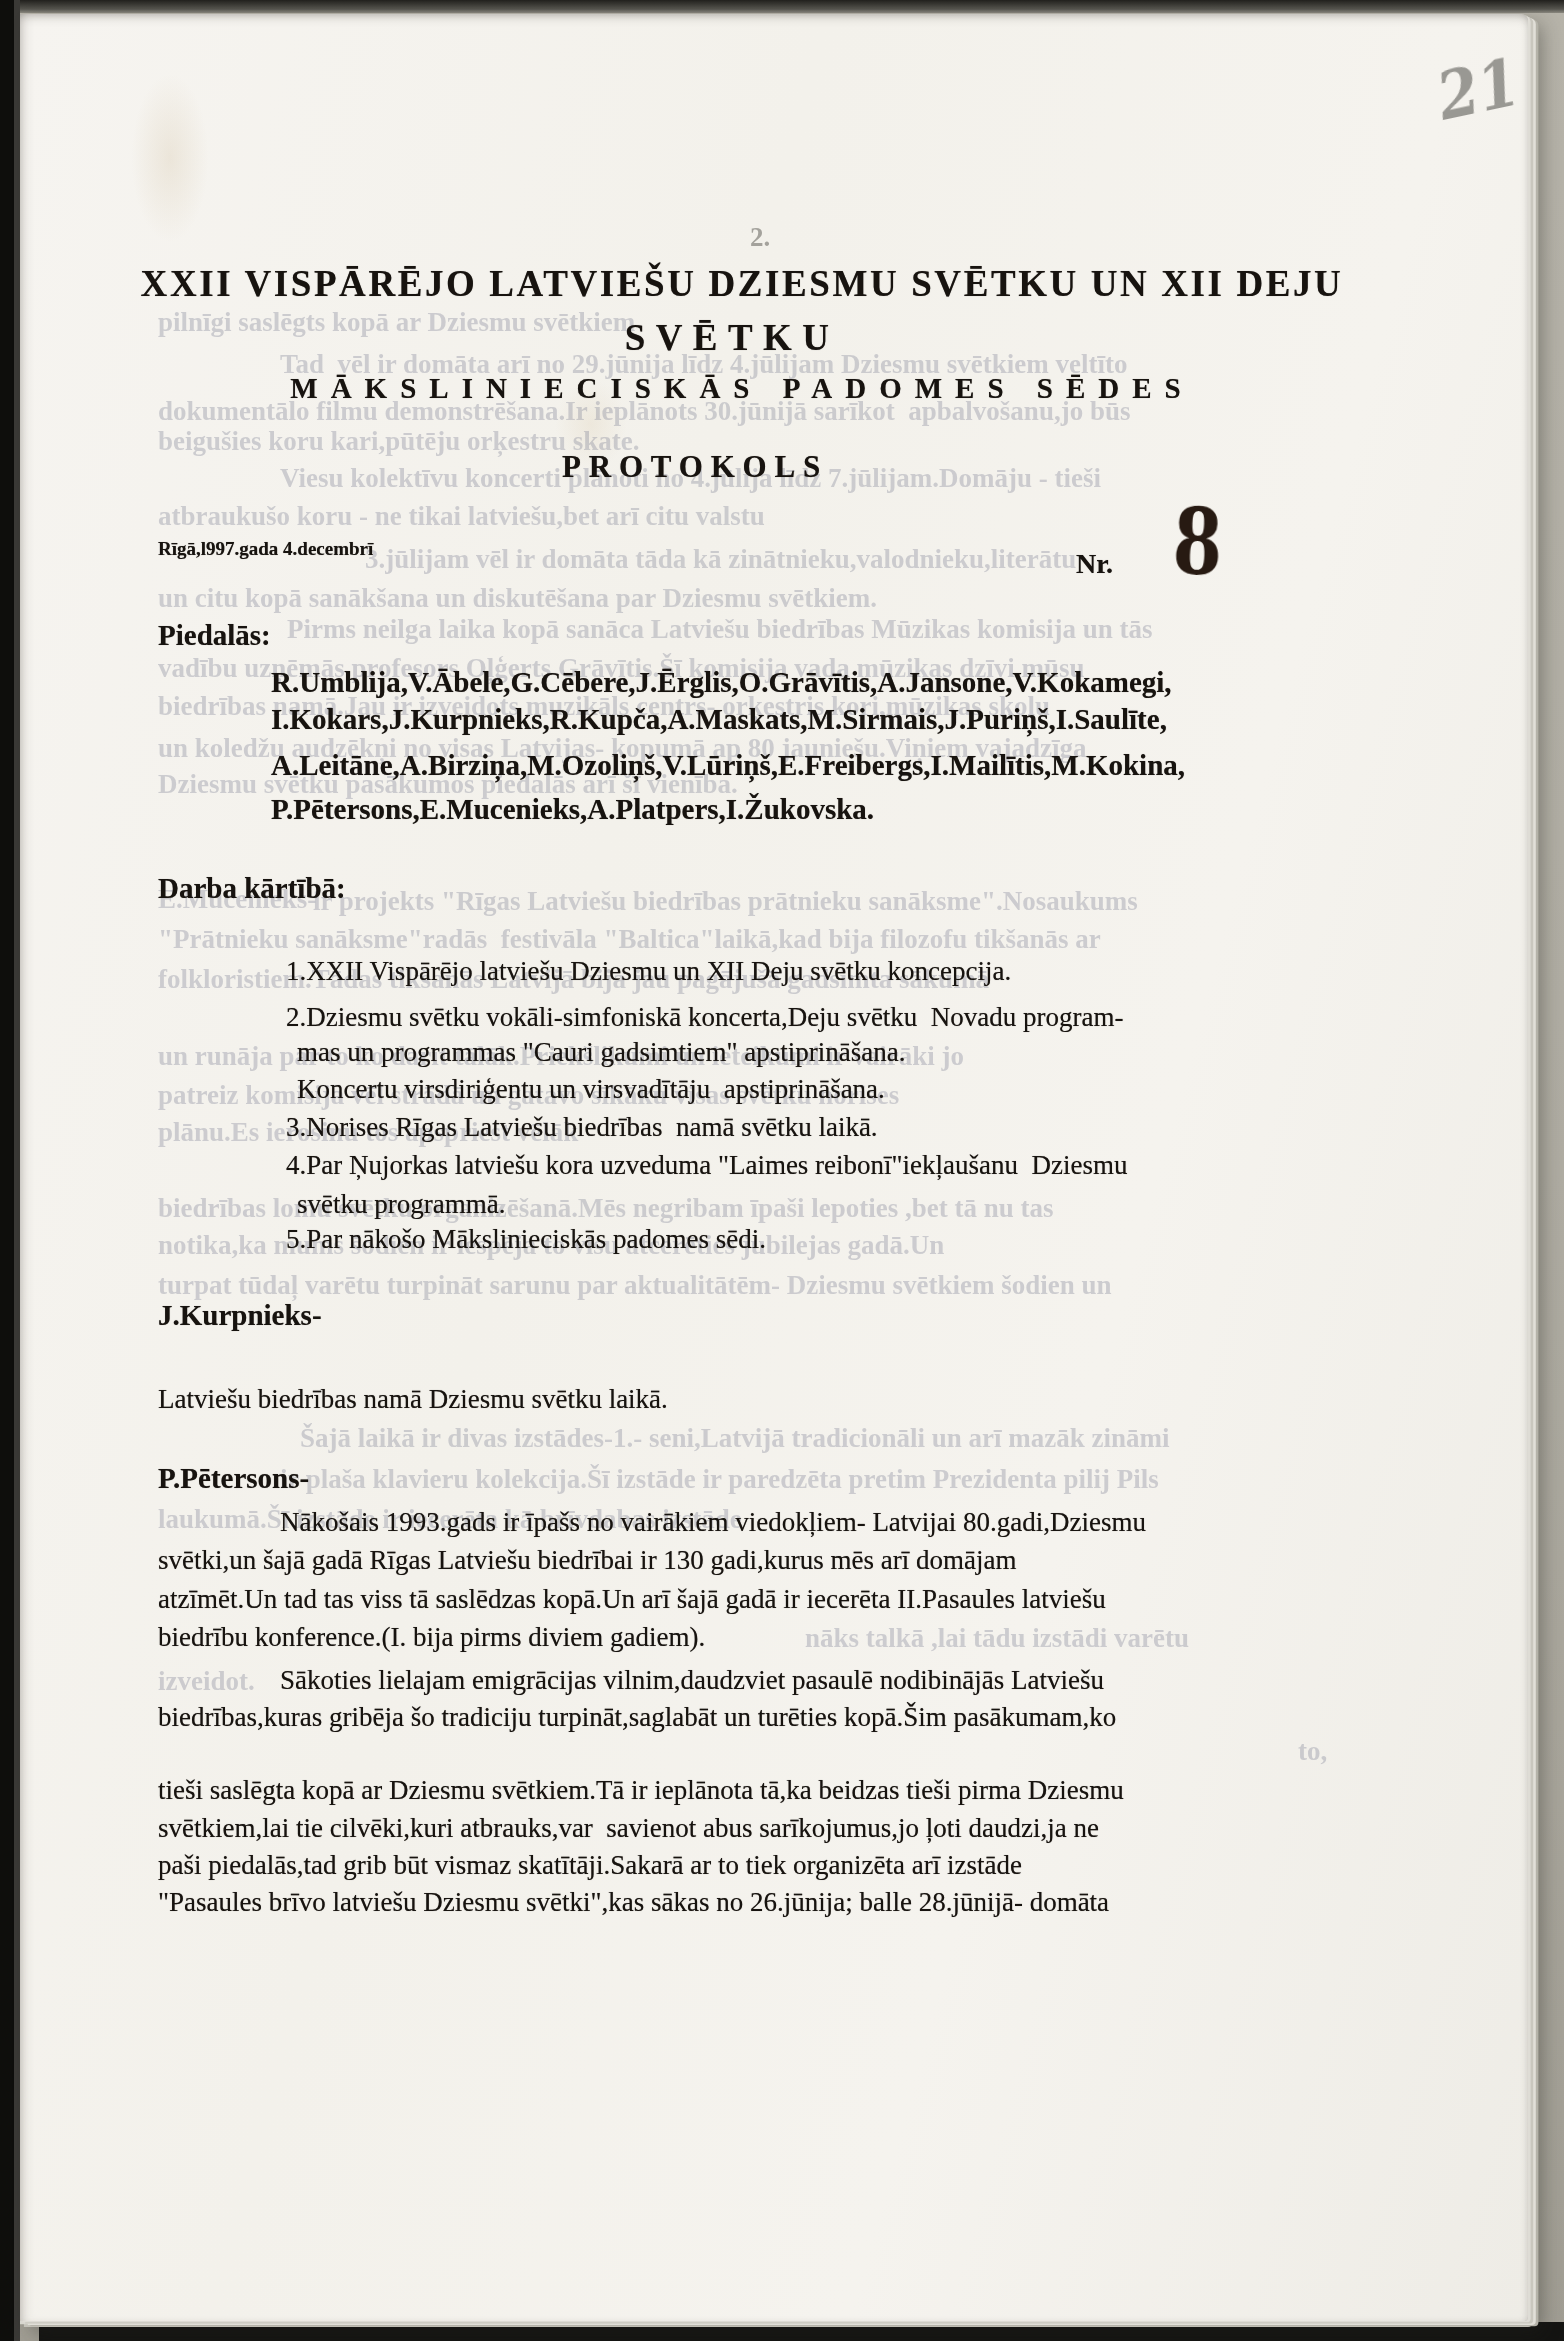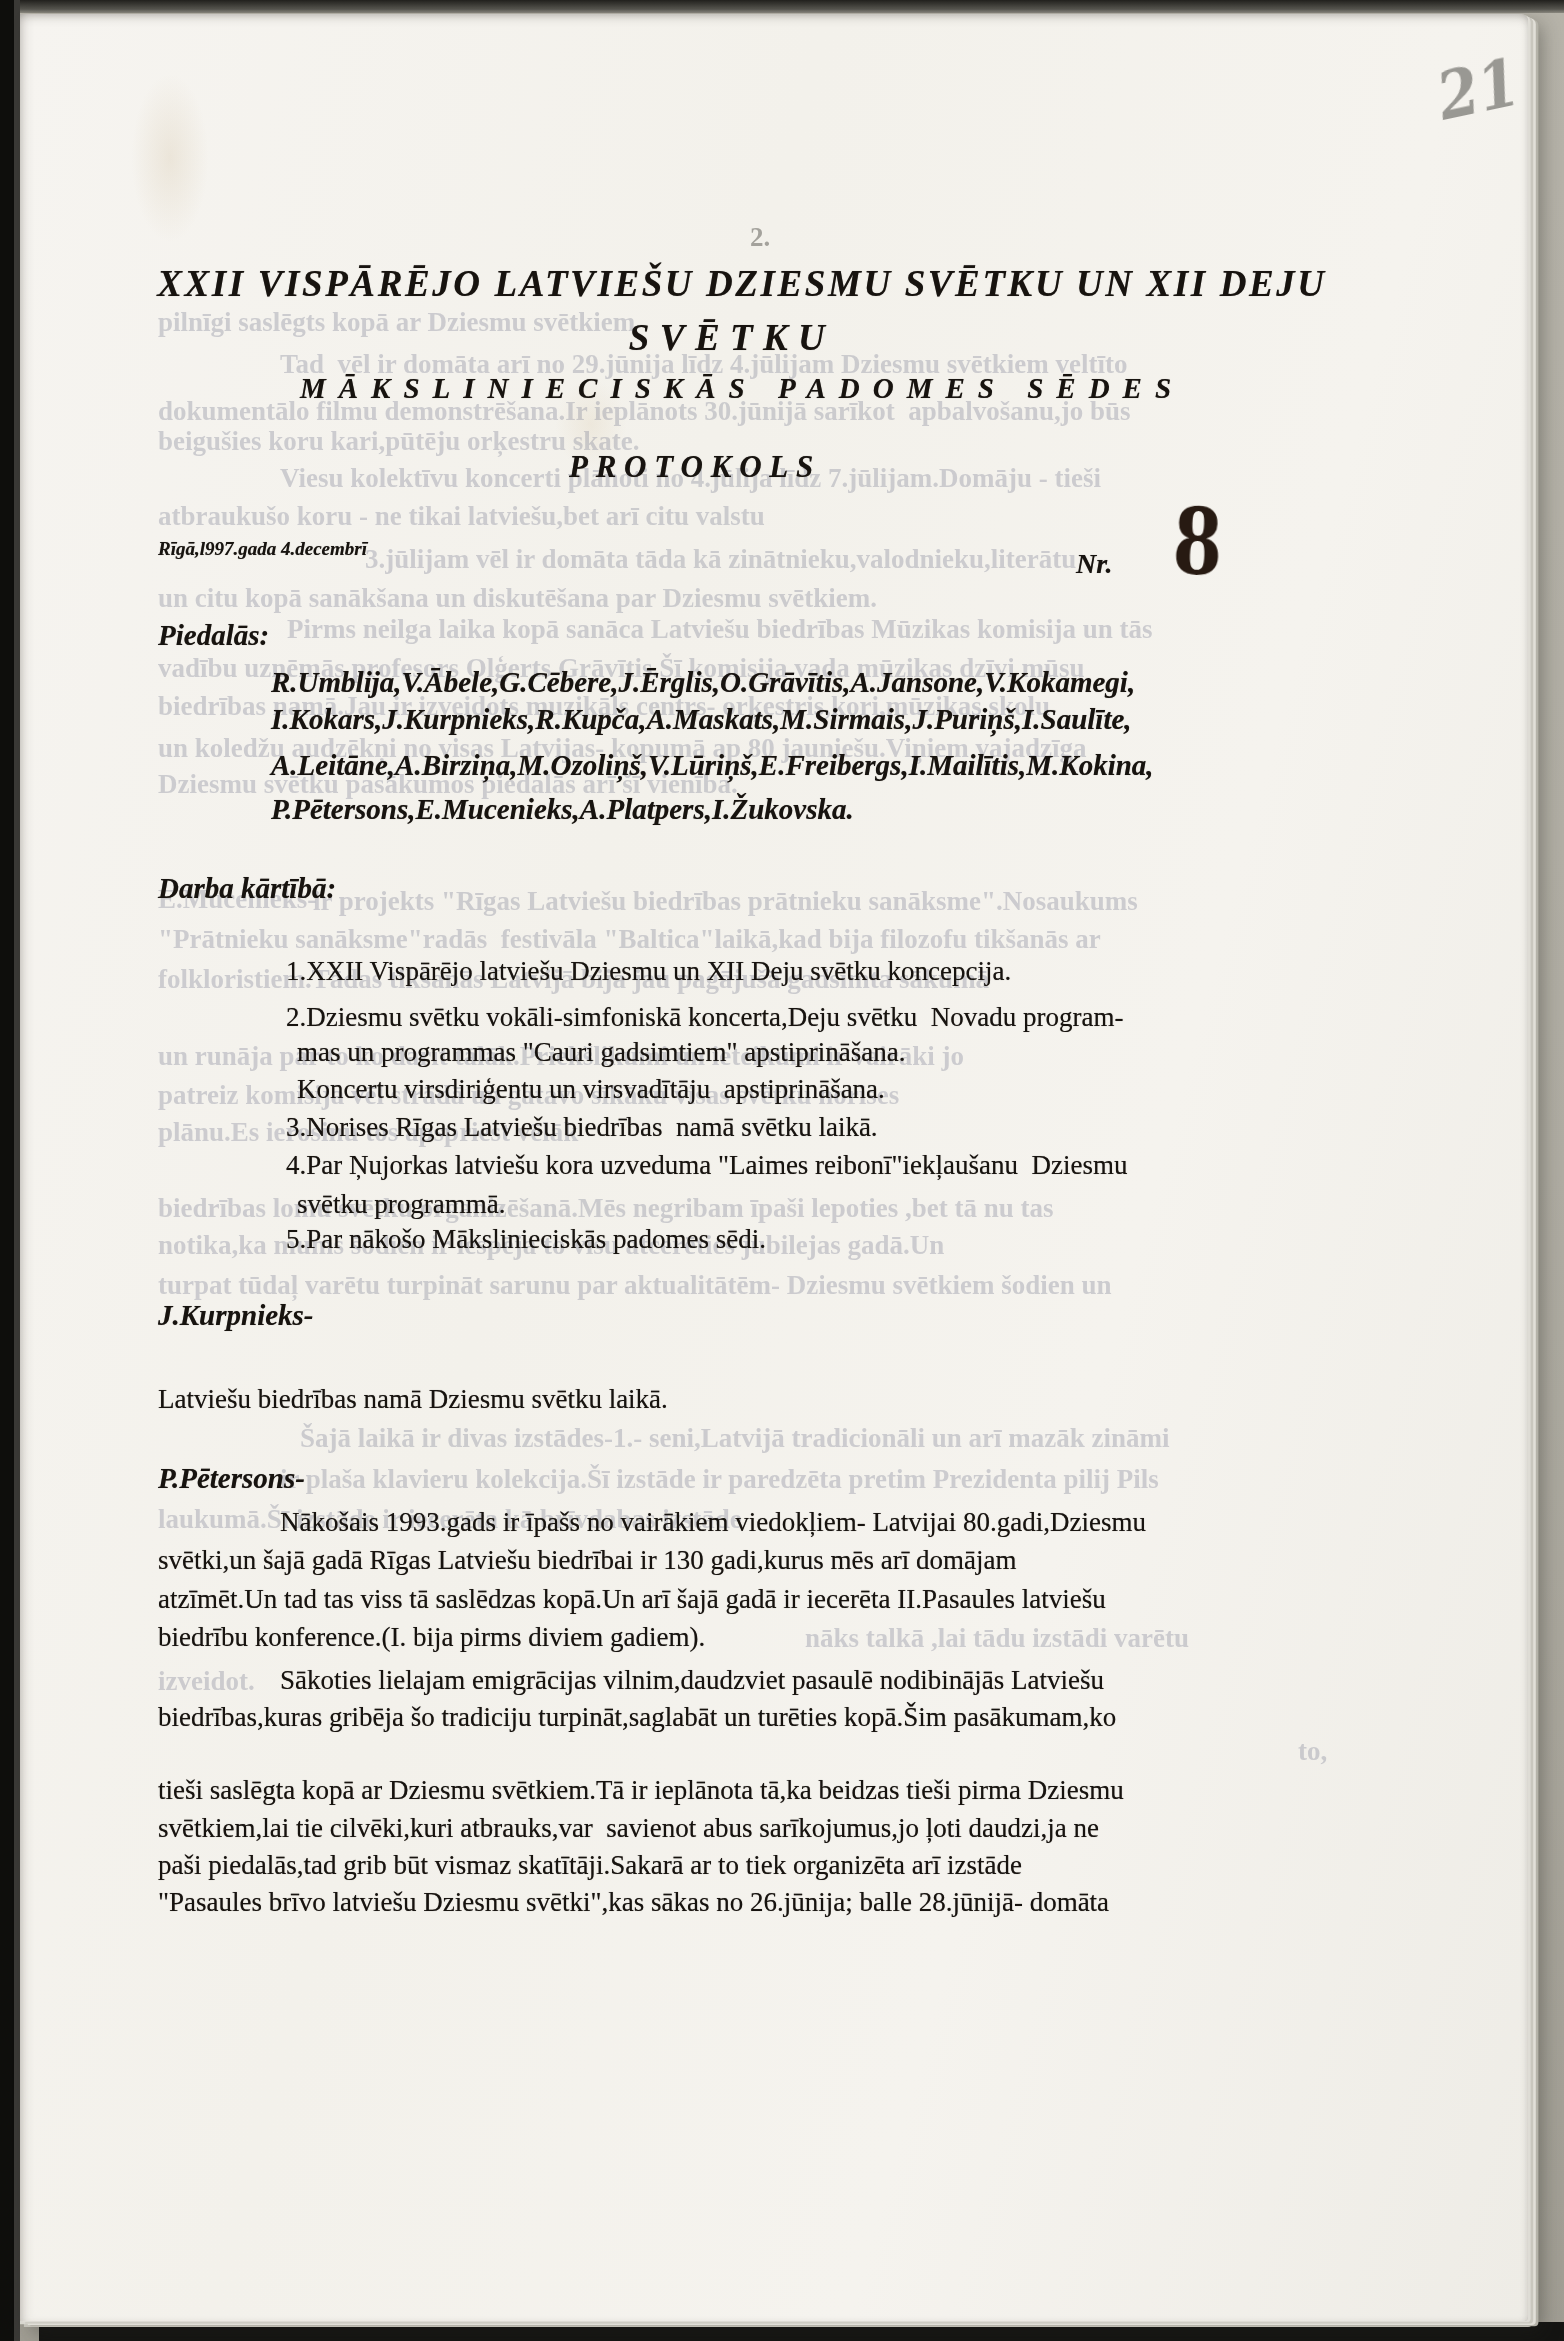--- a/index.html
+++ b/index.html
@@ -13,21 +13,21 @@
     border-radius:0 6.5px 3.9px 0;
     box-shadow:2.6px 1.3px 0 #dedcd5,5.2px 2.6px 0 #c9c7be,7.8px 3.9px 0 #e1dfd8,10.4px 5.2px 0 #b5b3a9,
                0 3.3px 0 #d8d6cf,3.9px 5.9px 0 #c4c2b9,13px 10.4px 19.6px rgba(35,35,30,.4);}
   .paper::before{content:"";position:absolute;inset:0;border-radius:inherit;
     box-shadow:inset 9px 0 13px -9px rgba(60,55,45,.35), inset 0 7.8px 10.4px -6.5px rgba(60,58,50,.35), inset -5.2px 0 9px -6.5px rgba(80,76,66,.25);}
   .stain-1{position:absolute;left:111px;top:59px;width:78px;height:170px;background:radial-gradient(ellipse at center,rgba(190,165,120,.18),rgba(190,165,120,0) 70%);}
   .stain-2{position:absolute;left:535px;top:365px;width:72px;height:91px;background:radial-gradient(ellipse at center,rgba(200,175,130,.15),rgba(200,175,130,0) 70%);}
   #text-layer{position:absolute;left:0;top:0;width:1565px;height:2342px;}
   .line{position:absolute;white-space:pre;font-size:27px;color:#17130f;line-height:1.1;
     text-shadow:0 0 0.7px rgba(23,19,15,.55);}
-  .line.bold{font-weight:bold;font-style:italic;}
+  .line.bold{font-weight:bold;}
   .line.centered{transform:translateX(-50%);}
   .line.ghost{color:#7c7f93;opacity:.33;filter:blur(0.5px);text-shadow:none;font-weight:bold;}
   .pencil-number{position:absolute;left:1433px;top:51px;font-size:65px;color:#83827d;
     font-family:"DejaVu Serif",serif;font-style:italic;font-weight:bold;opacity:.8;
     transform:rotate(-12deg) scaleX(.9);filter:blur(0.3px);}
   .ghost-pagenum{position:absolute;left:750px;top:222px;font-size:27px;color:#97958f;opacity:.85;filter:blur(0.5px);font-weight:bold;}
   .handwritten-nr{position:absolute;left:1166px;top:497px;font-size:91px;line-height:1;color:#271a12;
     font-family:"DejaVu Serif",serif;font-weight:bold;transform:rotate(2deg) scaleX(.78);filter:blur(0.1px);}
 </style>
 </head>

